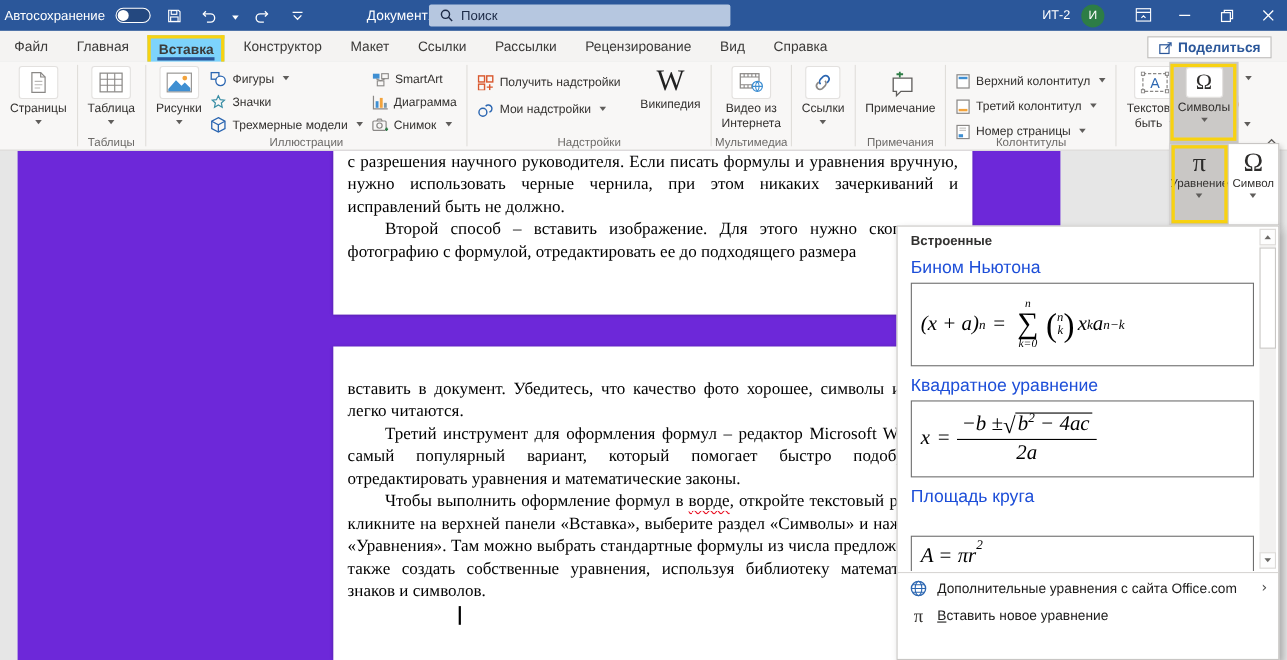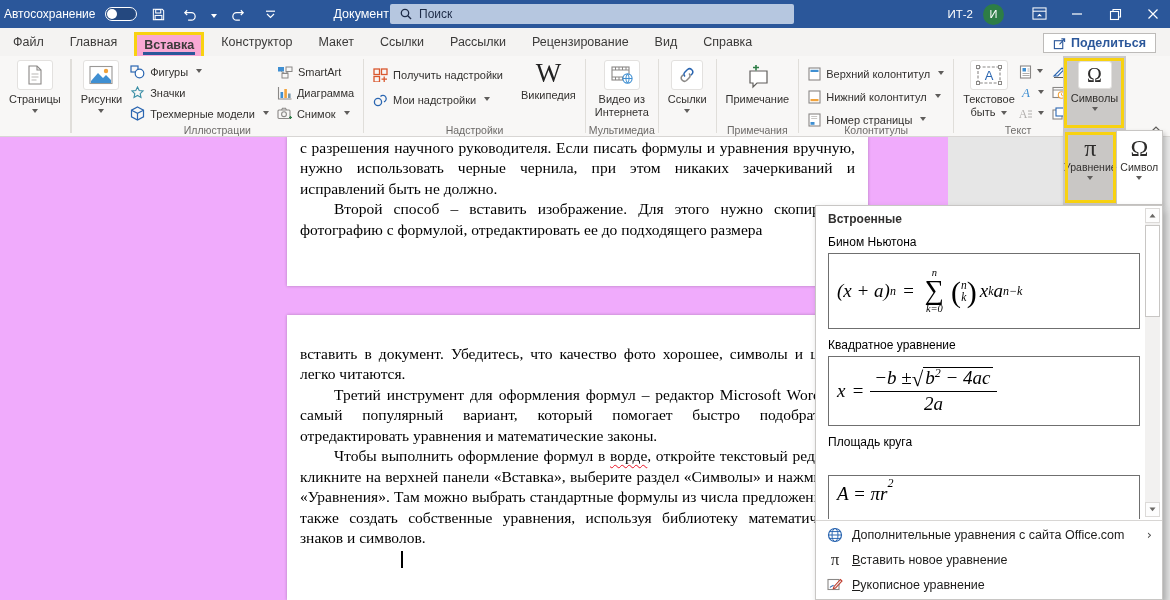--- a/index.html
+++ b/index.html
@@ -6,30 +6,30 @@
   html,body { width:1170px; height:600px; overflow:hidden; font-family:"Liberation Sans",sans-serif; background:#e6e6e6; }
   #app { position:relative; width:1170px; height:600px; }
 
   
   .titlebar { position:absolute; top:0; left:0; width:1170px; height:28px; background:#2b579a; display:flex; align-items:center; color:#fff; font-size:12px; z-index:10; }
   .tb-left { display:flex; align-items:center; gap:10px; padding-left:4px; }
   .toggle { width:32px; height:14px; border:1px solid #fff; border-radius:8px; background:#24487f; position:relative; cursor:pointer; }
   .toggle .knob { position:absolute; left:1px; top:1px; width:10px; height:10px; border-radius:50%; background:#fff; }
   .tb-ico { width:22px; height:20px; display:flex; align-items:center; justify-content:center; }
   .tb-title { margin-left:52px; font-size:12.5px; white-space:nowrap; }
-  .searchbox { position:absolute; left:390px; top:4px; width:404px; height:20px; background:#b6c7e0; border-radius:2px; display:flex; align-items:center; gap:7px; padding-left:10px; color:#1d2b47; font-size:12px; }
+  .searchbox { position:absolute; left:390px; top:4px; width:274px; height:20px; background:#b6c7e0; border-radius:2px; display:flex; align-items:center; gap:7px; padding-left:10px; color:#1d2b47; font-size:12px; }
   .tb-right { position:absolute; right:0; top:0; height:28px; display:flex; align-items:center; gap:4px; }
   .account-name { font-size:11.5px; margin-right:6px; }
   .avatar { width:21px; height:21px; border-radius:50%; background:#2d7d46; color:#fff; font-size:11px; display:flex; align-items:center; justify-content:center; margin-right:14px; }
   .winbtn { width:34px; height:28px; display:flex; align-items:center; justify-content:center; }
 
   
   .tabrow { position:absolute; top:28px; left:0; width:1170px; height:28px; background:#f4f3f2; display:flex; align-items:flex-end; z-index:9; }
   .tab { font-size:12.5px; color:#3b3a39; padding:5px 9px 7px; margin:0 4px; white-space:nowrap; cursor:pointer; }
-  .tab.active { background:#f9a8d4; border:3px solid #f8d211; border-bottom:none; padding:3px 7px 4px; font-weight:bold; position:relative; }
+  .tab.active { background:#7dd3fc; border:3px solid #f8d211; border-bottom:none; padding:3px 7px 4px; font-weight:bold; position:relative; }
   .tab.active .underline { position:absolute; left:6px; right:6px; bottom:1px; height:3px; background:#2b579a; }
   .share-btn { margin-left:auto; margin-right:14px; margin-bottom:3px; border:1px solid #bdbbb9; background:#fff; color:#2b579a; font-size:12.5px; font-weight:bold; padding:2px 9px; display:flex; align-items:center; gap:5px; cursor:pointer; }
 
   
   .ribbon { position:absolute; top:56px; left:0; width:1170px; height:81px; background:#f8f7f6; border-bottom:1px solid #d8d6d4; display:flex; z-index:8; }
   .rgroup { position:relative; display:flex; align-items:flex-start; padding:3px 5px 13px; }
   .rgroup .glabel { position:absolute; bottom:0px; left:0; right:0; text-align:center; font-size:10.5px; color:#6d6b69; white-space:nowrap; }
   .rdiv { width:1px; background:#e0deda; margin:3px 0; }
   .bigbtn { display:flex; flex-direction:column; align-items:center; font-size:11px; color:#33312f; padding:1px 4px; cursor:pointer; text-align:center; line-height:1.15; }
   .iconbox { width:36px; height:30px; background:#fff; border:1px solid #e3e1df; border-radius:3px; display:flex; align-items:center; justify-content:center; margin-bottom:3px; }
@@ -40,42 +40,42 @@
   .minigrid { display:grid; grid-template-columns:auto auto; gap:2px 8px; padding-top:3px; align-content:start; }
   .minibtn { display:flex; align-items:center; gap:2px; height:19px; cursor:pointer; }
   .wiki-w { font-family:"Liberation Serif",serif; font-size:27px; color:#222; line-height:1; margin-bottom:2px; }
 
   
   .symbols-wrap { position:absolute; left:1063px; top:0px; width:63px; height:81px; background:#cbc9c7; display:flex; flex-direction:column; align-items:center; cursor:pointer; }
   .symbols-hl { position:absolute; left:1px; top:2px; width:60px; height:70px; border:3px solid #f8d211; pointer-events:none; }
   .collapse-chev { position:absolute; right:8px; bottom:3px; color:#5f5d5b; }
 
   
-  .docarea { position:absolute; top:137px; left:0; width:948px; height:463px; background:#f0abfc; }
+  .docarea { position:absolute; top:137px; left:16px; width:948px; height:463px; background:#6d28d9; }
   .page { position:absolute; left:287px; width:581px; background:#fff; box-shadow:0 0 3px rgba(0,0,0,.25); }
   .page1 { top:0; height:149px; }
   .page2 { top:178px; height:285px; }
   .doctext { font-family:"Liberation Serif",serif; font-size:15.5px; line-height:1.32; color:#000; text-align:justify; padding:1px 13px 0; }
   .page2 .doctext { padding-top:29px; }
   .doctext p.ind { text-indent:34px; }
   .misspell { text-decoration:underline wavy #e81123 1px; text-underline-offset:3px; }
   .caret { display:inline-block; width:1.5px; height:17px; background:#000; margin-left:101px; margin-top:2px; }
 
   
   .sym-popup { position:absolute; left:1063px; top:130px; width:100px; height:75px; background:#fff; border:1px solid #c8c6c4; box-shadow:2px 3px 5px rgba(0,0,0,.22); z-index:25; display:flex; }
   .sp-btn { flex:1; display:flex; flex-direction:column; align-items:center; justify-content:flex-start; padding-top:4px; font-size:10.5px; color:#33312f; cursor:pointer; }
   .sp-btn .big-glyph { font-family:"Liberation Serif",serif; font-size:24px; line-height:1.1; color:#2d2c2b; }
   .sp-eq { background:#c9c7c5; position:relative; }
   .sp-eq-hl { position:absolute; inset:1px; border:3px solid #f8d211; pointer-events:none; }
 
   
   .eq-panel { position:absolute; left:815px; top:205px; width:348px; height:395px; background:#fff; border:1px solid #c8c6c4; box-shadow:3px 4px 7px rgba(0,0,0,.28); z-index:30; }
   .eq-scroll { position:absolute; left:0; top:0; width:330px; height:313px; padding:6px 4px 0 12px; overflow:hidden; }
   .eq-header { font-size:12px; font-weight:bold; color:#323130; margin-bottom:8px; }
-  .eq-name { font-size:12px; color:#000000; margin:9px 0 4px; }
+  .eq-name { font-size:16px; color:#1d4ed8; margin:9px 0 4px; }
   .eqbox { width:312px; background:#fff; border:1px solid #6f6f6f; font-family:"Liberation Serif",serif; font-style:italic; font-size:19px; color:#000; display:flex; align-items:center; padding:4px 8px; cursor:pointer; }
   .eqbox.b1 { height:76px; }
   .eqbox.b2 { height:70px; align-items:center; }
   .eqbox.b3 { height:67px; align-items:flex-start; padding-top:7px;margin-top:26px; }
   .eq-sup { font-size:12px; vertical-align:super; line-height:0; }
   .eq-op { margin:0 6px; }
   .sumstack { display:inline-flex; flex-direction:column; align-items:center; line-height:1; margin:0 4px; }
   .sumstack .sn { font-size:10.5px; }
   .sumstack .ss { font-size:27px; font-style:normal; line-height:.95; }
   .binom { display:inline-flex; align-items:center; margin:0 3px; }
@@ -210,20 +210,33 @@
               <path d="M10 1v4h4" fill="none" stroke="#8a8886" stroke-width="1.1"></path>
               <path d="M4.5 9h7M4.5 12h7M4.5 15h5" stroke="#b9b7b5" stroke-width="1"></path>
             </svg>
           </span>
         <span>Страницы</span>
           <span class="chev"></span>
       </div>
     </div>
     <div class="rdiv"></div>
 
+    <div class="rgroup">
+      <div class="bigbtn">
+        <span class="iconbox">
+            <svg width="22" height="20" viewBox="0 0 22 20">
+              <rect x="1" y="1.5" width="20" height="17" fill="#fff" stroke="#8a8886" stroke-width="1.1"></rect>
+              <path d="M1 7h20M1 12.5h20M7.6 1.5v17M14.3 1.5v17" stroke="#8a8886" stroke-width="1"></path>
+            </svg>
+          </span>
+        <span>Таблица</span>
+          <span class="chev"></span>
+      </div>
+      <span class="glabel">Таблицы</span>
+    </div>
     <div class="rdiv"></div>
 
     <div class="rgroup">
       <div class="bigbtn">
         <span class="iconbox">
             <svg width="24" height="20" viewBox="0 0 24 20">
               <rect x="1" y="1.5" width="22" height="17" fill="#fff" stroke="#9a9896" stroke-width="1.1"></rect>
               <circle cx="17" cy="6" r="2.2" fill="#f2a33c"></circle>
               <path d="M2 16 L9 8 L14 13 L17 10 L22 15 v3 H2z" fill="#3f8fd2"></path>
             </svg>
@@ -369,21 +382,21 @@
               <rect x="2.5" y="2.8" width="8" height="2.2" fill="#3f8fd2"></rect>
             </svg>
           <span>Верхний колонтитул</span>
             <span class="chev inline"></span>
         </div>
         <div class="smallbtn">
           <svg width="13" height="14" viewBox="0 0 13 14">
               <rect x="1" y="1" width="11" height="12" fill="#fff" stroke="#8a8886" stroke-width="1.1"></rect>
               <rect x="2.5" y="9" width="8" height="2.2" fill="#f2a33c"></rect>
             </svg>
-          <span>Нижний колонтитул</span>
+          <span>Третий колонтитул</span>
             <span class="chev inline"></span>
         </div>
         <div class="smallbtn">
           <svg width="13" height="14" viewBox="0 0 13 14">
               <rect x="1" y="1" width="11" height="12" fill="#fff" stroke="#8a8886" stroke-width="1.1"></rect>
               <rect x="2.5" y="9" width="4" height="2.8" fill="#3f8fd2"></rect>
               <path d="M3.2 3.5h6M3.2 5.5h6" stroke="#c8c6c4"></path>
             </svg>
           <span>Номер страницы</span>
             <span class="chev inline"></span>
@@ -573,24 +586,16 @@
             <ellipse cx="8" cy="8" rx="3" ry="6.5" fill="none" stroke="#2b66b1" stroke-width="1"></ellipse>
             <path d="M1.5 8h13M2.5 4.6h11M2.5 11.4h11" stroke="#2b66b1" stroke-width="1" fill="none"></path>
           </svg>
         <span class="menu-label">Дополнительные уравнения с сайта Office.com</span>
         <span class="submenu-arrow">›</span>
       </div>
       <div class="menu-item">
         <span class="mi-pi">π</span>
         <span class="menu-label">Вставить новое уравнение</span>
       </div>
-      <div class="menu-item">
-        <svg width="16" height="15" viewBox="0 0 16 15">
-            <rect x="1" y="2.5" width="11" height="10" fill="#fff" stroke="#8a8886" stroke-width="1.1"></rect>
-            <path d="M3 10.5 c1.5-2 2.5-1 3.5-2.5" fill="none" stroke="#2b66b1" stroke-width="1.1"></path>
-            <path d="M7 9.5 L13.5 2.5 l1.5 1.5 L8.5 11 l-2.2.7z" fill="#e8e6e4" stroke="#c0392b" stroke-width="1.1"></path>
-          </svg>
-        <span class="menu-label">Рукописное уравнение</span>
-      </div>
     </div>
   </div>
 
 </div>
 
 </body></html>

